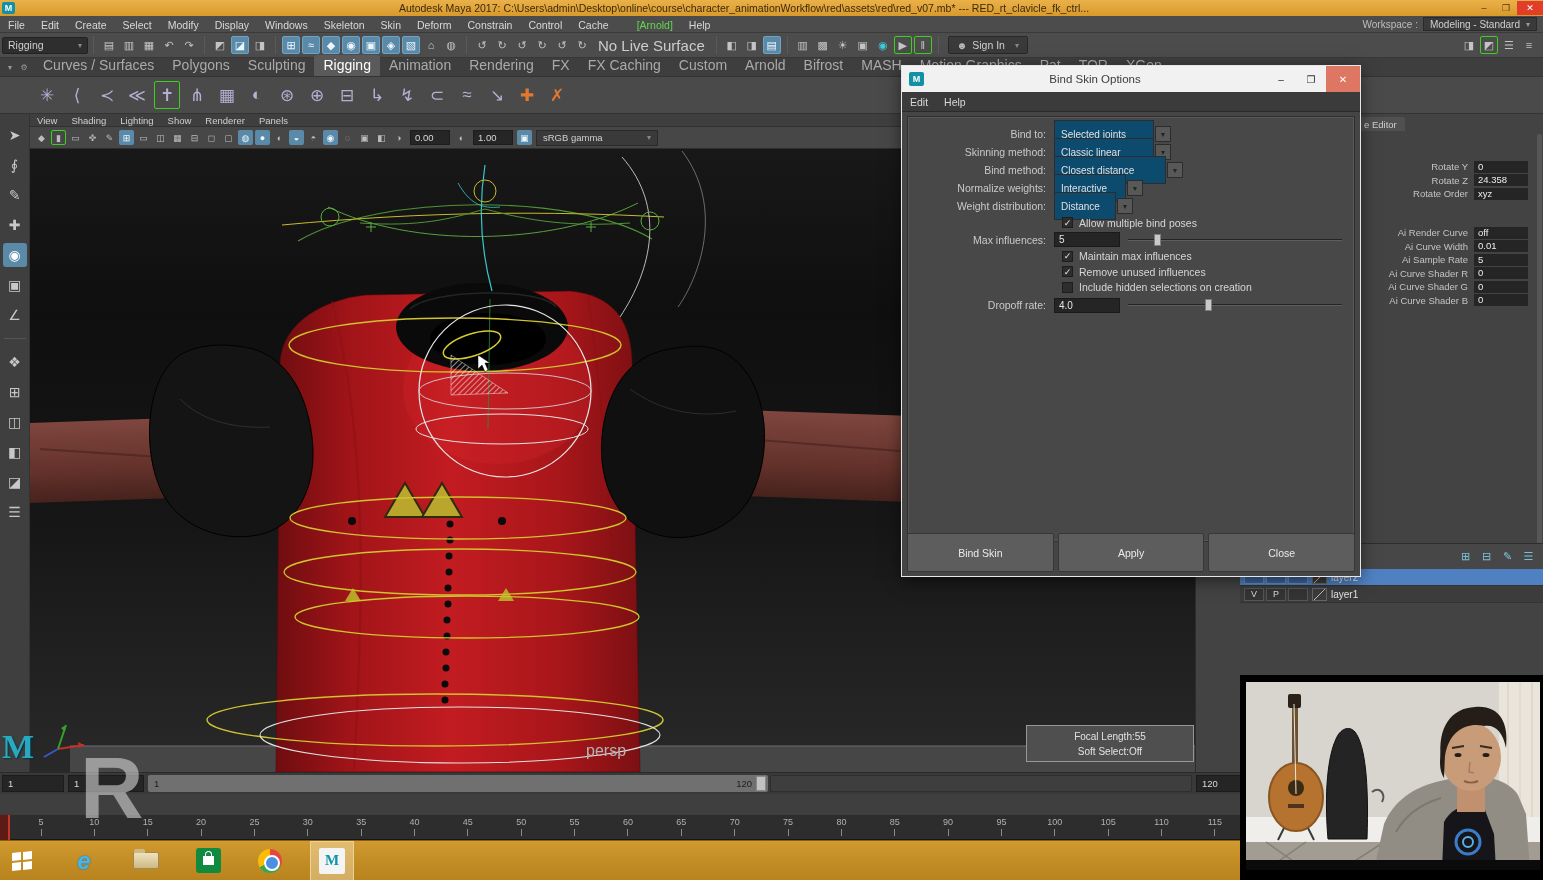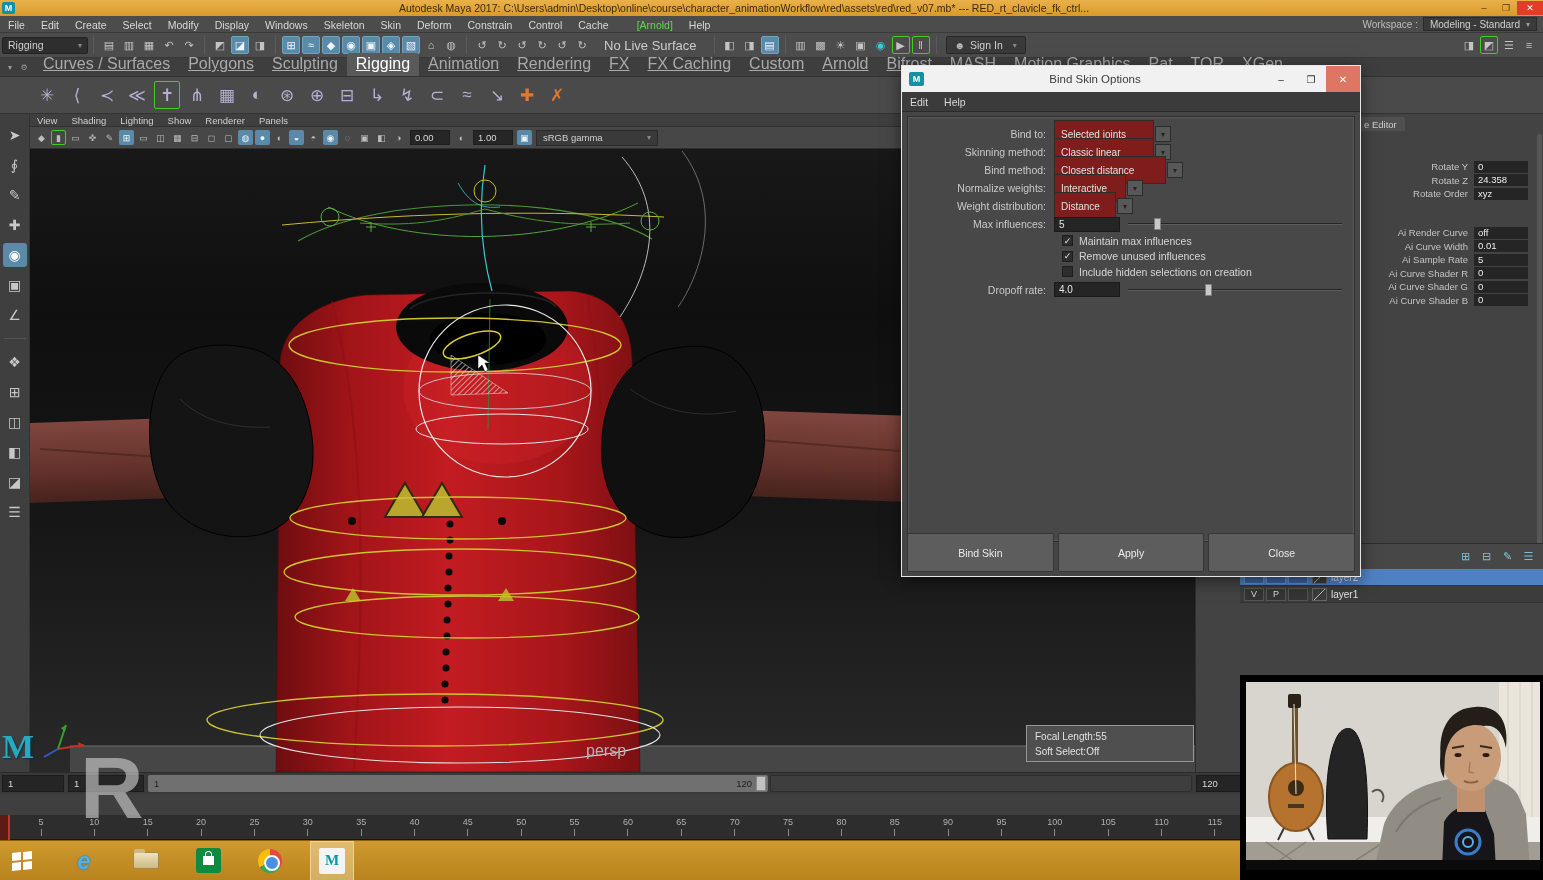--- a/index.html
+++ b/index.html
@@ -34,32 +34,32 @@
     font-size:10.5px;display:flex;align-items:center;padding:0 5px;border-radius:2px;}
   .mode-dd::after{content:"▾";margin-left:auto;font-size:8px;color:#888;}
   .tsep{width:1px;height:18px;background:#2d2d2d;border-right:1px solid #5a5a5a;margin:0 5px;}
   .igroup{display:flex;align-items:center;}
   .icell{width:18px;height:18px;display:flex;align-items:center;justify-content:center;
     font-size:11px;color:#c4c4c4;margin:0 1px;border-radius:2px;}
   .icell.on{background:#5b8aa8;color:#eaf6ff;border:1px solid #6fa3c0;}
   .icell.teal{color:#3fc8d8;}
   .icell.green-frame{border:1px solid #3ed01e;}
   .icell.orange{color:#e07830;}
-  .nls{font-size:13px;color:#cccccc;margin:0 12px;white-space:nowrap;}
+  .nls{font-size:15px;color:#cccccc;margin:0 6px;white-space:nowrap;}
   .signin{background:#3a3a3a;border:1px solid #282828;height:18px;display:flex;align-items:center;
     color:#d0d0d0;font-size:10.5px;padding:0 8px;margin:0 4px;border-radius:2px;}
   .signin .pico{margin-right:5px;font-size:10px;color:#bbb;}
   .signin::after{content:"▾";margin-left:10px;font-size:8px;color:#888;}
 
   
   .shelf-tabs{position:absolute;left:0;top:58px;width:1543px;height:19px;background:#3e3e3e;
     display:flex;align-items:flex-end;border-bottom:1px solid #333;}
   .shelf-lead{display:flex;align-items:center;height:100%;padding:0 3px;}
   .shelf-lead .icell{width:12px;height:12px;font-size:8px;color:#9a9a9a;}
-  .shelf-tab{padding:2px 9px 3px;font-size:16px;color:#aaaaaa;white-space:nowrap;text-decoration:underline;}
+  .shelf-tab{padding:2px 9px 3px;font-size:14px;color:#aaaaaa;white-space:nowrap;}
   .shelf-tab.active{background:#5a5a5a;color:#ffffff;border-radius:3px 3px 0 0;}
   .shelf-icons{position:absolute;left:0;top:77px;width:1543px;height:37px;background:#4a4a4a;
     display:flex;align-items:center;padding-left:32px;border-bottom:1px solid #333;}
   .shelf-icons .icell{width:26px;height:28px;font-size:17px;color:#b4b0d4;margin:0 2px;}
   .shelf-icons .icell.orange{color:#e07830;}
   .shelf-icons .icell.green-frame{border:1px solid #3ed01e;border-radius:2px;}
 
   
   .toolbox{position:absolute;left:0;top:114px;width:30px;height:658px;background:#3f3f3f;
     border-right:1px solid #333;display:flex;flex-direction:column;align-items:center;padding-top:6px;}
@@ -81,21 +81,21 @@
   .vicell.green-frame{border:1px solid #3ed01e;}
   .vfield{width:40px;height:15px;background:#262626;border:1px solid #1d1d1d;color:#d8d8d8;
     font-size:9.5px;display:flex;align-items:center;padding:0 4px;margin:0 3px;}
   .vdd{width:122px;height:16px;background:#3a3a3a;border:1px solid #2a2a2a;color:#d0d0d0;
     font-size:9.5px;display:flex;align-items:center;padding:0 6px;margin-left:3px;}
   .vdd::after{content:"▾";margin-left:auto;font-size:8px;color:#888;}
   .scene{position:absolute;left:0;top:35px;width:1165px;height:623px;}
   .persp-label{position:absolute;left:556px;top:628px;font-size:16px;color:#b4b4b4;}
   .hud{position:absolute;right:1px;top:611px;width:168px;height:37px;background:#4f4f4f;
     border:1px solid #979797;padding:2px 8px;display:flex;flex-direction:column;justify-content:center;}
-  .hud-row{display:flex;justify-content:flex-start;font-size:10px;color:#e2e2e2;line-height:15px;}
+  .hud-row{display:flex;justify-content:center;font-size:10px;color:#e2e2e2;line-height:15px;}
 
   
   .dock{position:absolute;left:1195px;top:114px;width:348px;height:658px;background:#434343;
     border-left:1px solid #2d2d2d;}
   .dock-tab{position:absolute;left:160px;top:3px;height:14px;background:#505050;color:#cfcfcf;
     font-size:9.5px;display:flex;align-items:center;padding:0 8px;border-radius:2px 2px 0 0;}
   .dock-scroll{position:absolute;right:1px;top:20px;width:5px;height:420px;background:#565656;border-radius:2px;}
   .cb-rows{position:absolute;left:0;top:46px;width:100%;}
   .cb-rows.ai{top:112px;}
   .cb-row{display:flex;align-items:center;height:13.5px;}
@@ -123,21 +123,21 @@
     display:flex;align-items:center;justify-content:center;margin-left:7px;border-radius:2px;}
   .dlg-title{flex:1;text-align:center;font-size:11.5px;color:#3c3c3c;}
   .dwb{width:30px;height:26px;display:flex;align-items:center;justify-content:center;font-size:10px;color:#333;}
   .dwb.close{width:34px;background:#dd7663;color:#fff;}
   .dlg-menus{height:20px;background:#3b3b3b;display:flex;align-items:center;border-bottom:1px solid #2a2a2a;}
   .dlg-menus .menu-item{font-size:10.5px;}
   .dlg-body{position:absolute;left:5px;right:5px;top:50px;bottom:34px;background:#484848;
     border:1px solid #2f2f2f;box-shadow:inset 0 0 0 1px #585858;padding-top:8px;}
   .drow{display:flex;align-items:center;height:18px;padding-right:12px;}
   .dlabel{width:146px;text-align:right;font-size:10.5px;color:#c9c9c9;padding-right:8px;white-space:nowrap;}
-  .dd{height:28px;background:#7f1d1d;border:1px solid #2c2c2c;color:#e0e0e0;font-size:10px;
+  .dd{height:28px;background:#0c4a6e;border:1px solid #2c2c2c;color:#e0e0e0;font-size:10px;
     display:flex;align-items:center;padding:0 6px;}
   .dd-arrow{width:16px;height:16px;background:#585858;border:1px solid #2c2c2c;color:#242424;
     font-size:7px;display:flex;align-items:center;justify-content:center;margin-left:1px;}
   .tfield{width:66px;height:15px;background:#252525;border:1px solid #1a1a1a;color:#e4e4e4;
     font-size:10px;display:flex;align-items:center;padding:0 4px;}
   .dslider{position:relative;flex:1;height:14px;margin-left:8px;}
   .dtrack{position:absolute;left:0;right:0;top:6px;height:2px;background:#242424;border-bottom:1px solid #5e5e5e;}
   .dhandle{position:absolute;top:1px;width:7px;height:12px;background:#c9c9c9;border:1px solid #7e7e7e;}
   .dcheckrow{display:flex;align-items:center;height:15.5px;padding-left:154px;}
   .cb{width:11px;height:11px;background:#2d2d2d;border:1px solid #1e1e1e;margin-right:6px;
@@ -632,20 +632,24 @@
       <div class="drow">
         <span class="dlabel">Normalize weights:</span>
         <span class="dd" style="width:72px">Interactive</span>
           <span class="dd-arrow">▼</span>
       </div>
       <div class="drow">
         <span class="dlabel">Weight distribution:</span>
         <span class="dd" style="width:62px">Distance</span>
           <span class="dd-arrow">▼</span>
       </div>
+      <div class="dcheckrow">
+        <span class="cb checked"></span>
+        <span class="cblabel">Allow multiple bind poses</span>
+      </div>
       <div class="drow">
         <span class="dlabel">Max influences:</span>
         <span class="tfield">5</span>
         <span class="dslider">
             <span class="dtrack"></span>
             <span class="dhandle" style="left:12%"></span>
           </span>
       </div>
       <div class="dcheckrow">
         <span class="cb checked"></span>

